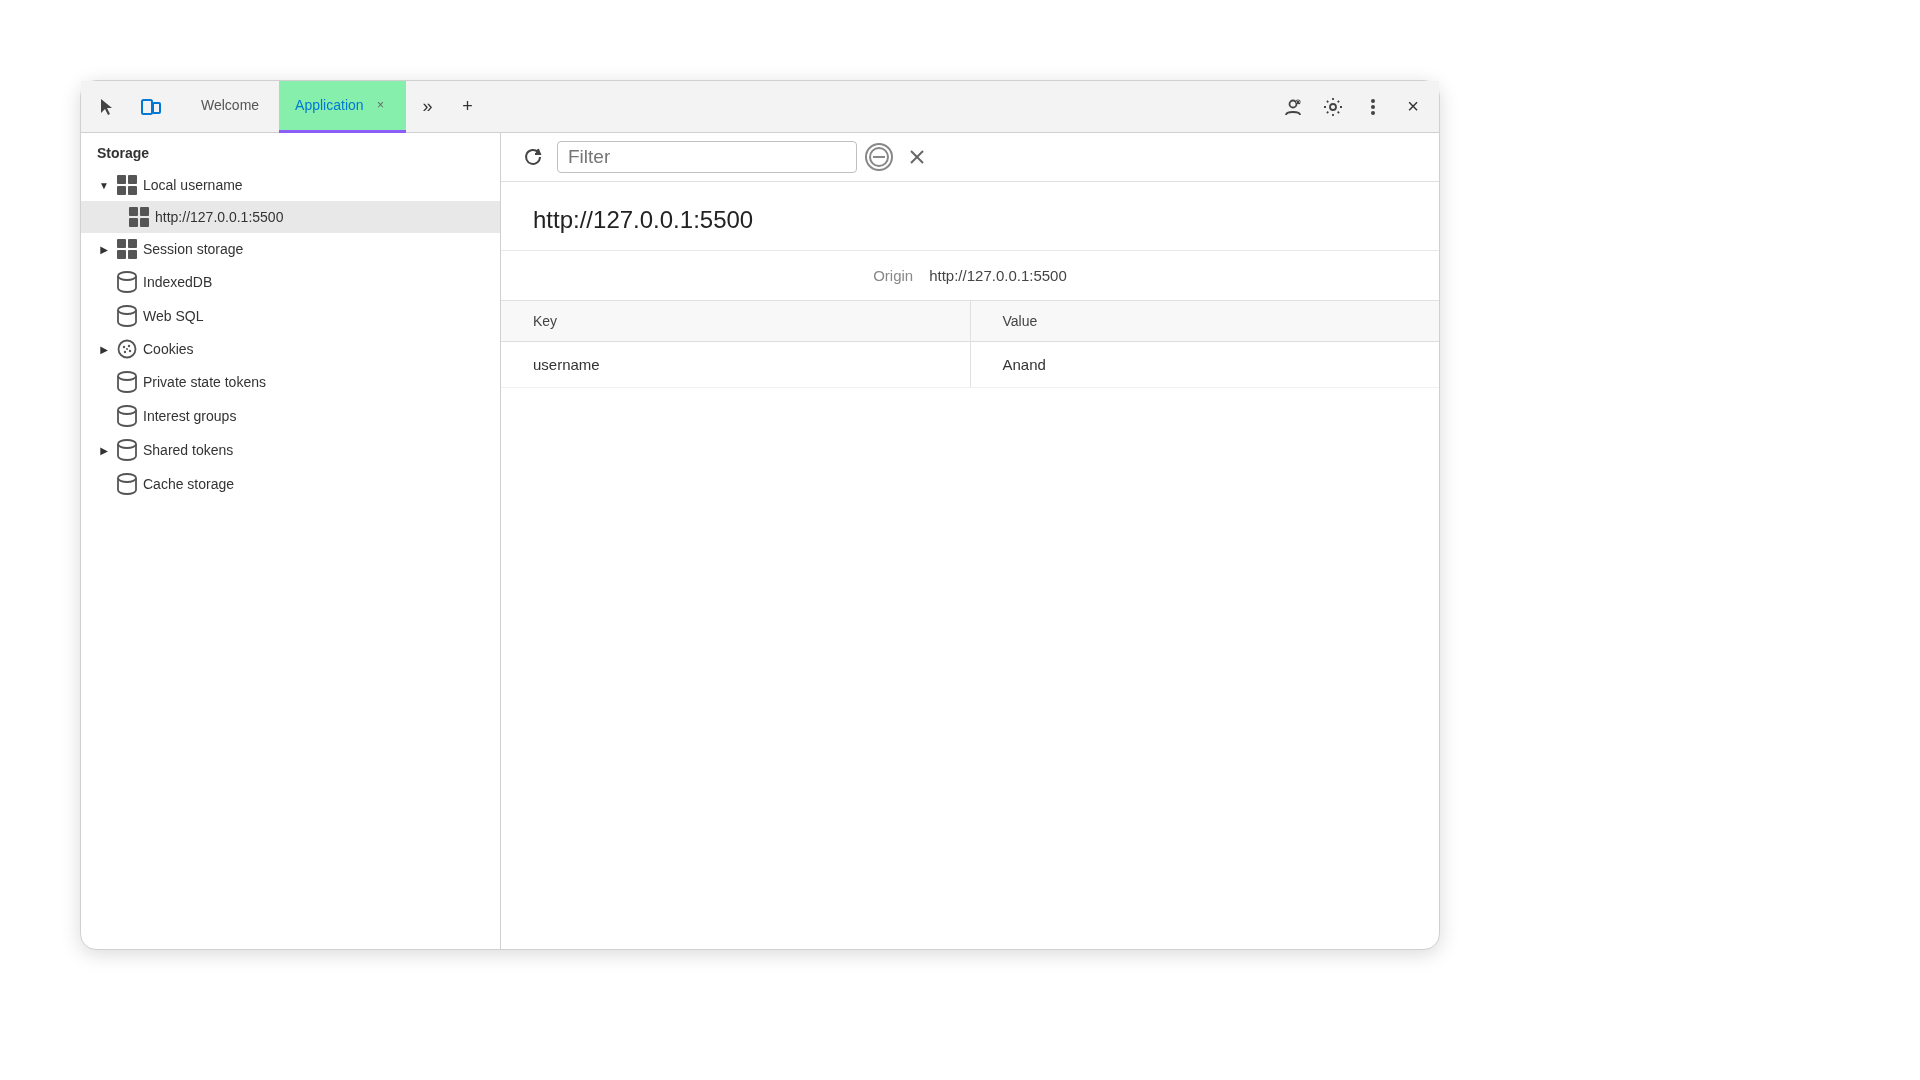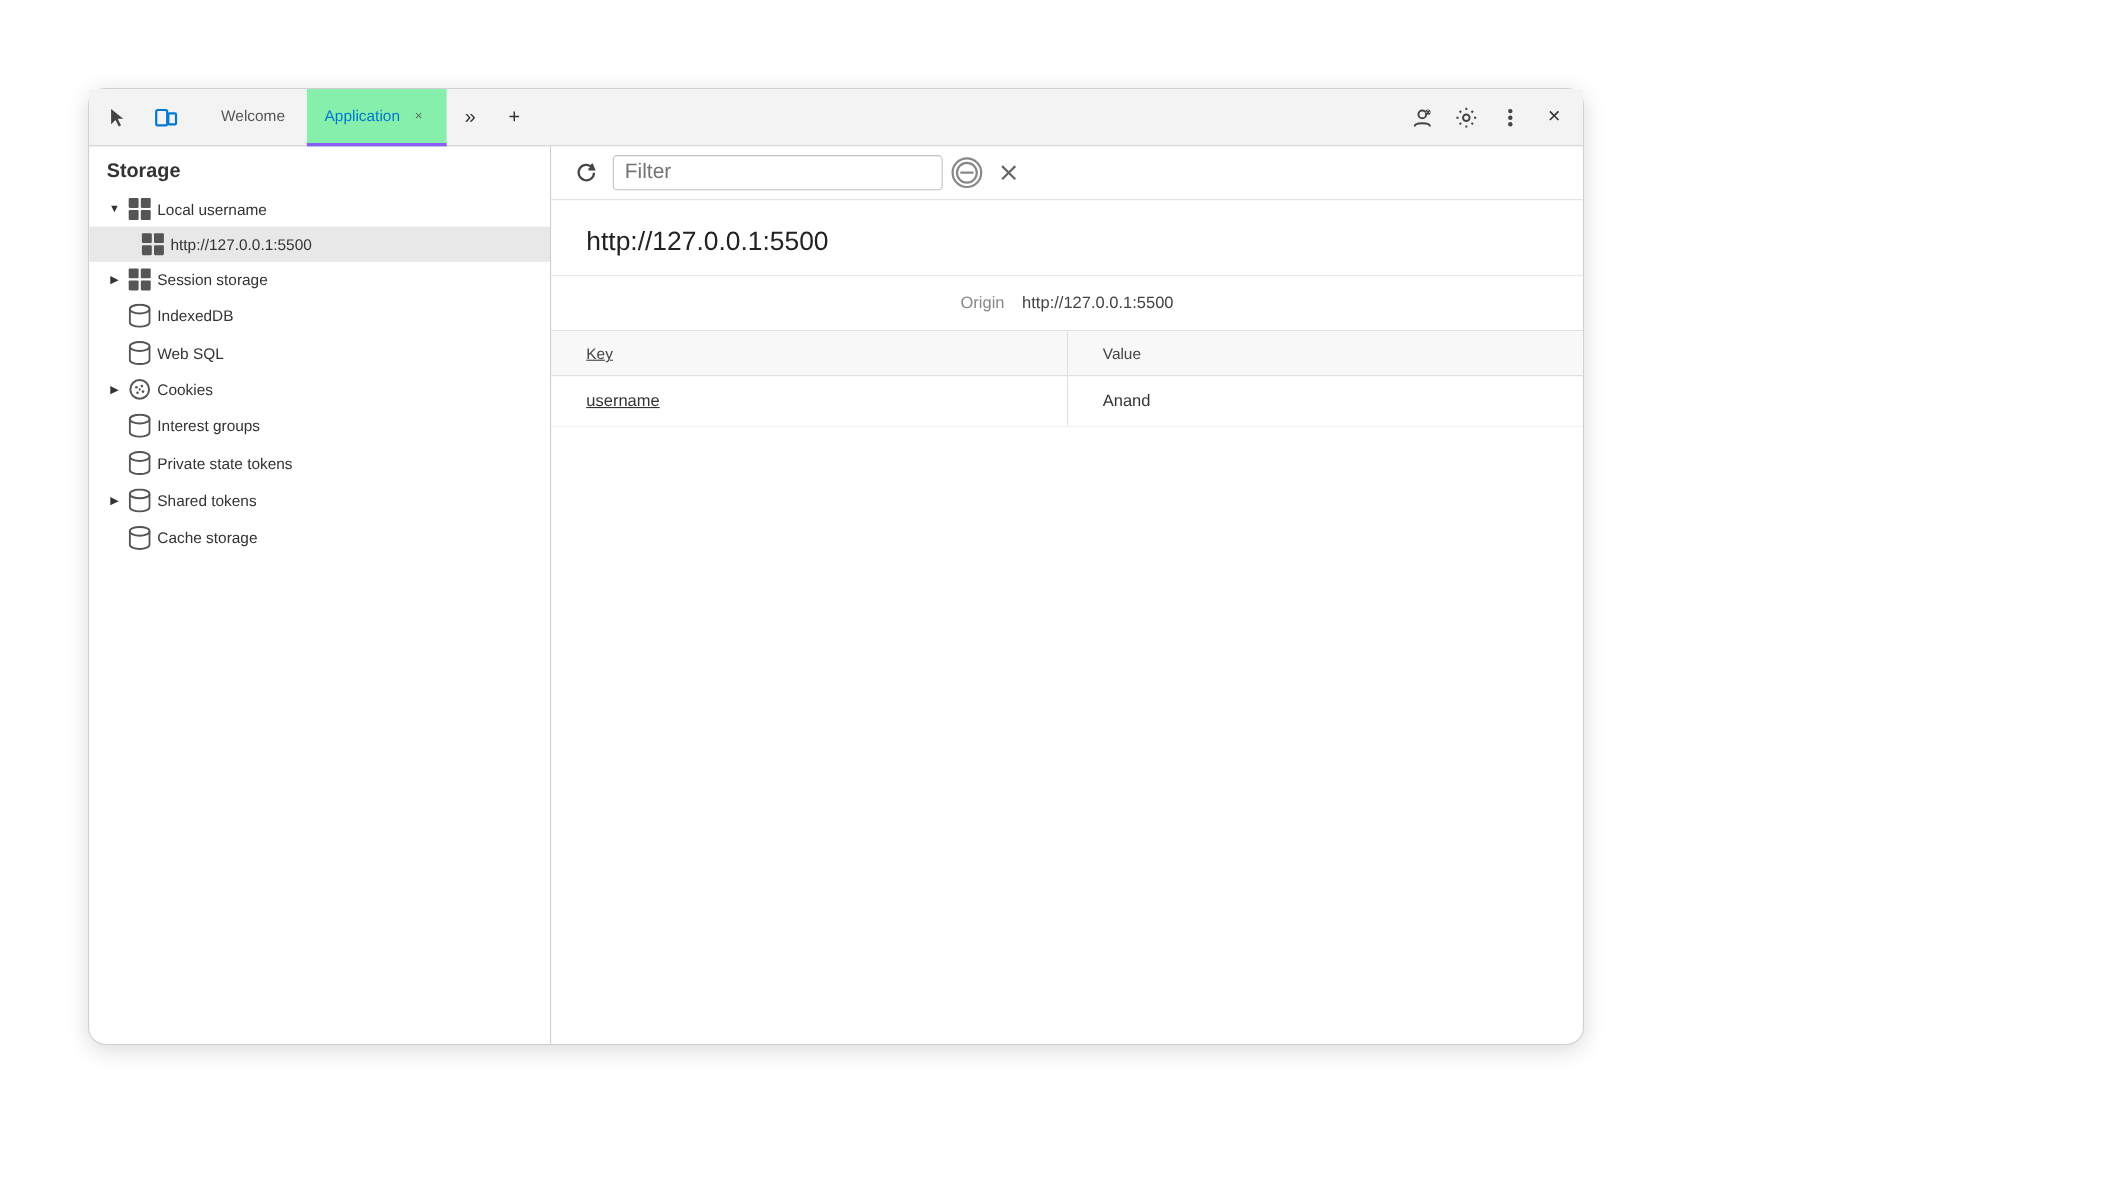--- a/index.html
+++ b/index.html
@@ -107,21 +107,21 @@
       flex-shrink: 0;
       border-right: 1px solid #d0d0d0;
       display: flex;
       flex-direction: column;
       overflow: hidden;
       position: relative;
     }
 
     .sidebar-header {
       padding: 12px 16px 8px;
-      font-size: 18px;
+      font-size: 14px;
       font-weight: 600;
       color: #333;
     }
 
     .sidebar-content {
       flex: 1;
       overflow-y: auto;
       overflow-x: hidden;
     }
 
@@ -303,21 +303,21 @@
     .data-table td {
       padding: 14px 32px;
       font-size: 15px;
       color: #333;
       border-bottom: 1px solid #f0f0f0;
       border-right: 1px solid #e0e0e0;
       vertical-align: top;
     }
     .data-table td:last-child { border-right: none; }
 
-    .col-key { width: 50%; text-decoration: underline; }
+    .col-key { width: 50%; }
     .col-value { width: 50%; }
   </style>
 </head>
 <body>
 
 <div class="devtools-window">
 
   <div class="tab-bar">
     <div class="tab-bar-icons">
       <button class="icon-btn" title="Select element">
@@ -446,30 +446,30 @@
           </svg>
           <span>Cookies</span>
         </div>
 
         <div class="tree-item level-1">
           <span class="expand-arrow" style="opacity:0">▶</span>
           <svg width="20" height="22" viewBox="0 0 20 22" style="flex-shrink:0">
             <ellipse cx="10" cy="5" rx="9" ry="4" fill="none" stroke="#555" stroke-width="1.8"></ellipse>
             <path d="M1 5 v12 c0 2.2 4 4 9 4 s9-1.8 9-4 V5" fill="none" stroke="#555" stroke-width="1.8"></path>
           </svg>
-          <span>Interest groups</span>
+          <span>Private state tokens</span>
         </div>
 
         <div class="tree-item level-1">
           <span class="expand-arrow" style="opacity:0">▶</span>
           <svg width="20" height="22" viewBox="0 0 20 22" style="flex-shrink:0">
             <ellipse cx="10" cy="5" rx="9" ry="4" fill="none" stroke="#555" stroke-width="1.8"></ellipse>
             <path d="M1 5 v12 c0 2.2 4 4 9 4 s9-1.8 9-4 V5" fill="none" stroke="#555" stroke-width="1.8"></path>
           </svg>
-          <span>Private state tokens</span>
+          <span>Interest groups</span>
         </div>
 
         <div class="tree-item level-1">
           <span class="expand-arrow">▶</span>
           <svg width="20" height="22" viewBox="0 0 20 22" style="flex-shrink:0">
             <ellipse cx="10" cy="5" rx="9" ry="4" fill="none" stroke="#555" stroke-width="1.8"></ellipse>
             <path d="M1 5 v12 c0 2.2 4 4 9 4 s9-1.8 9-4 V5" fill="none" stroke="#555" stroke-width="1.8"></path>
           </svg>
           <span>Shared tokens</span>
         </div>

